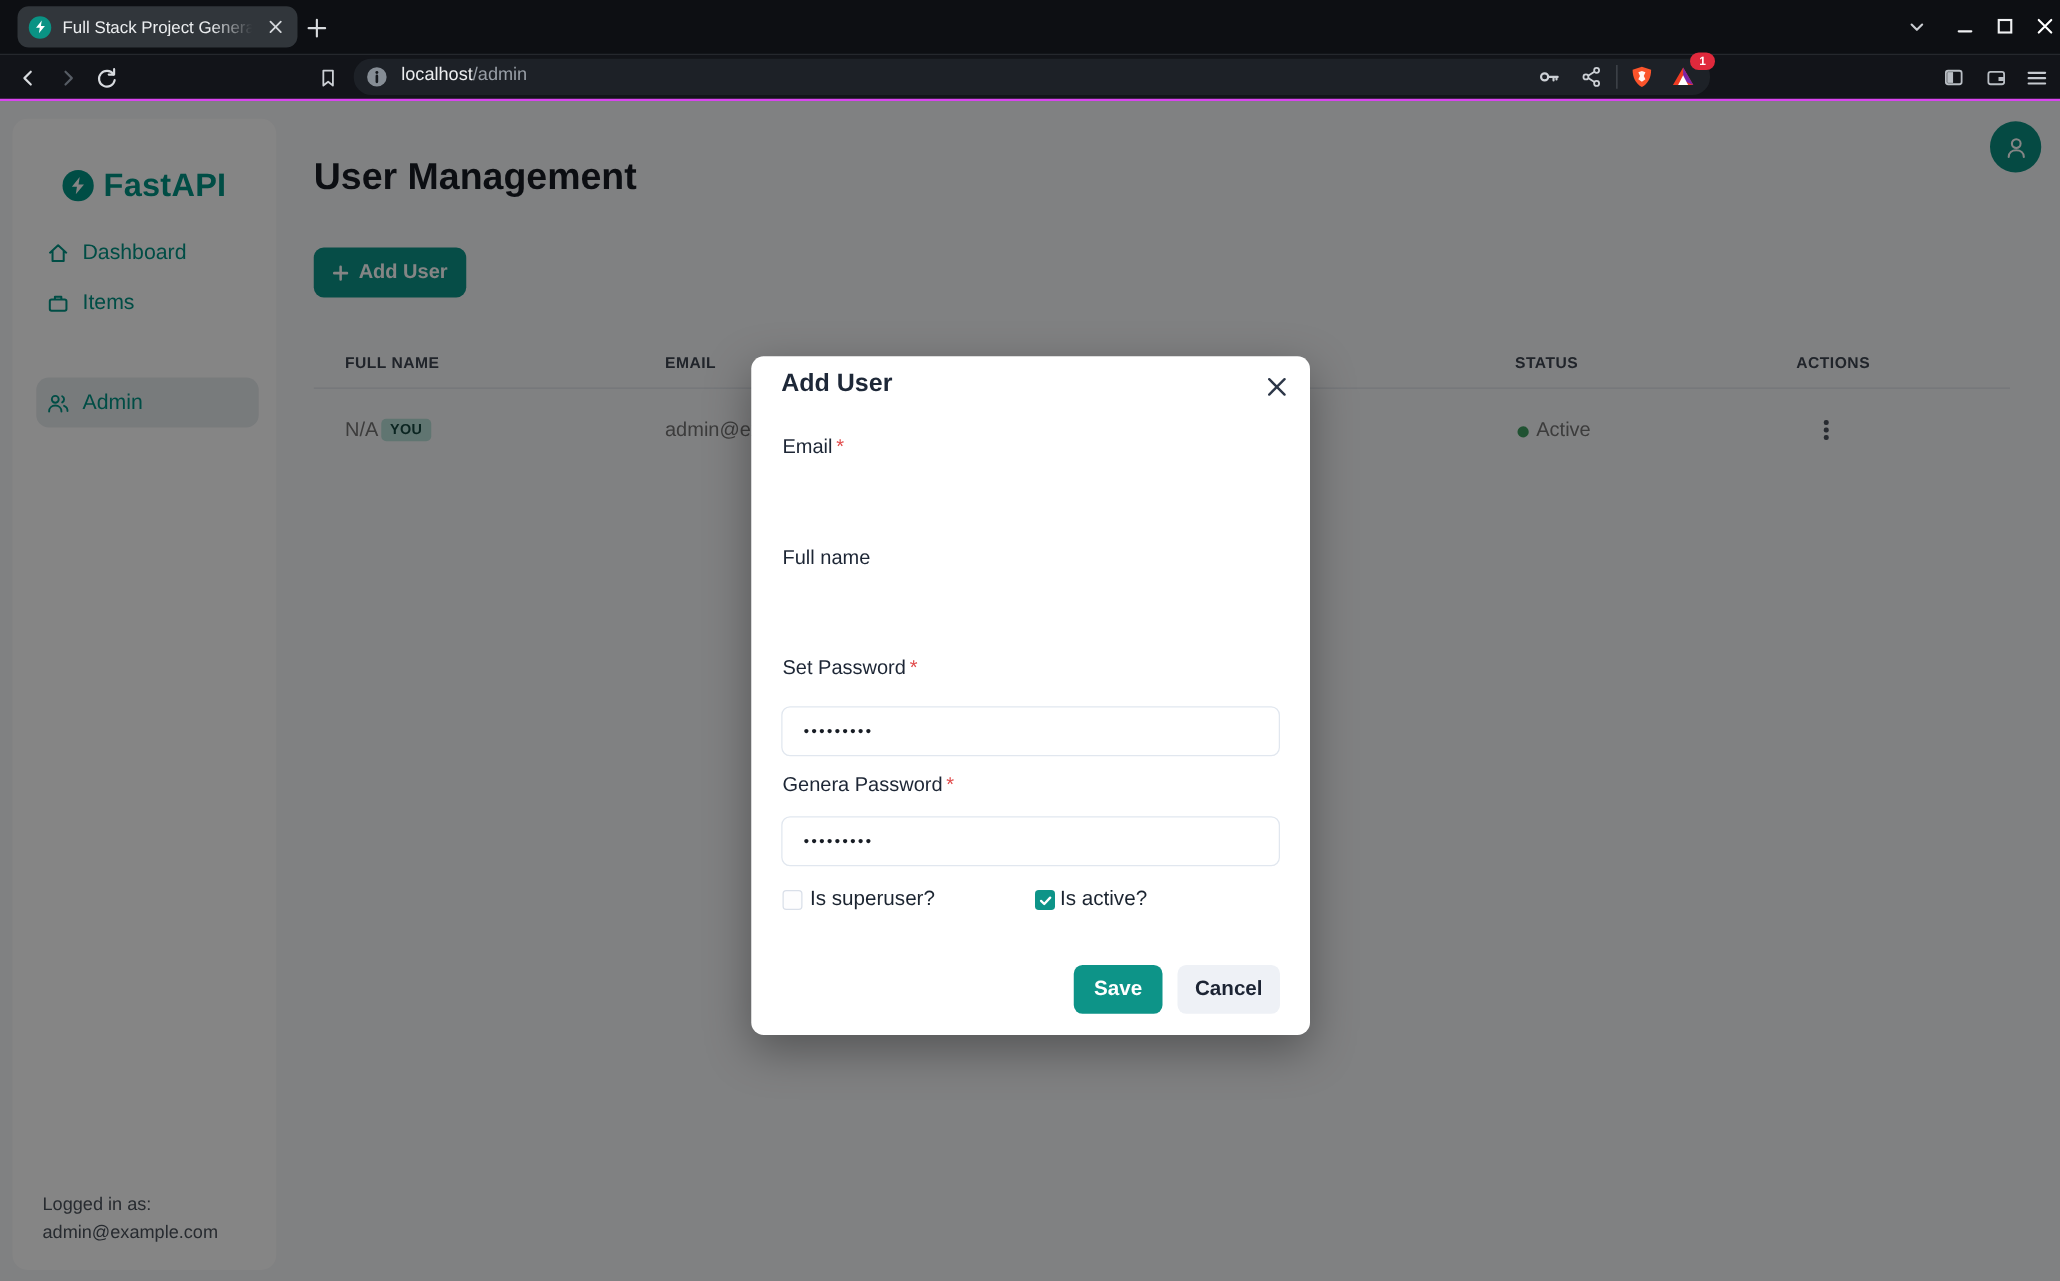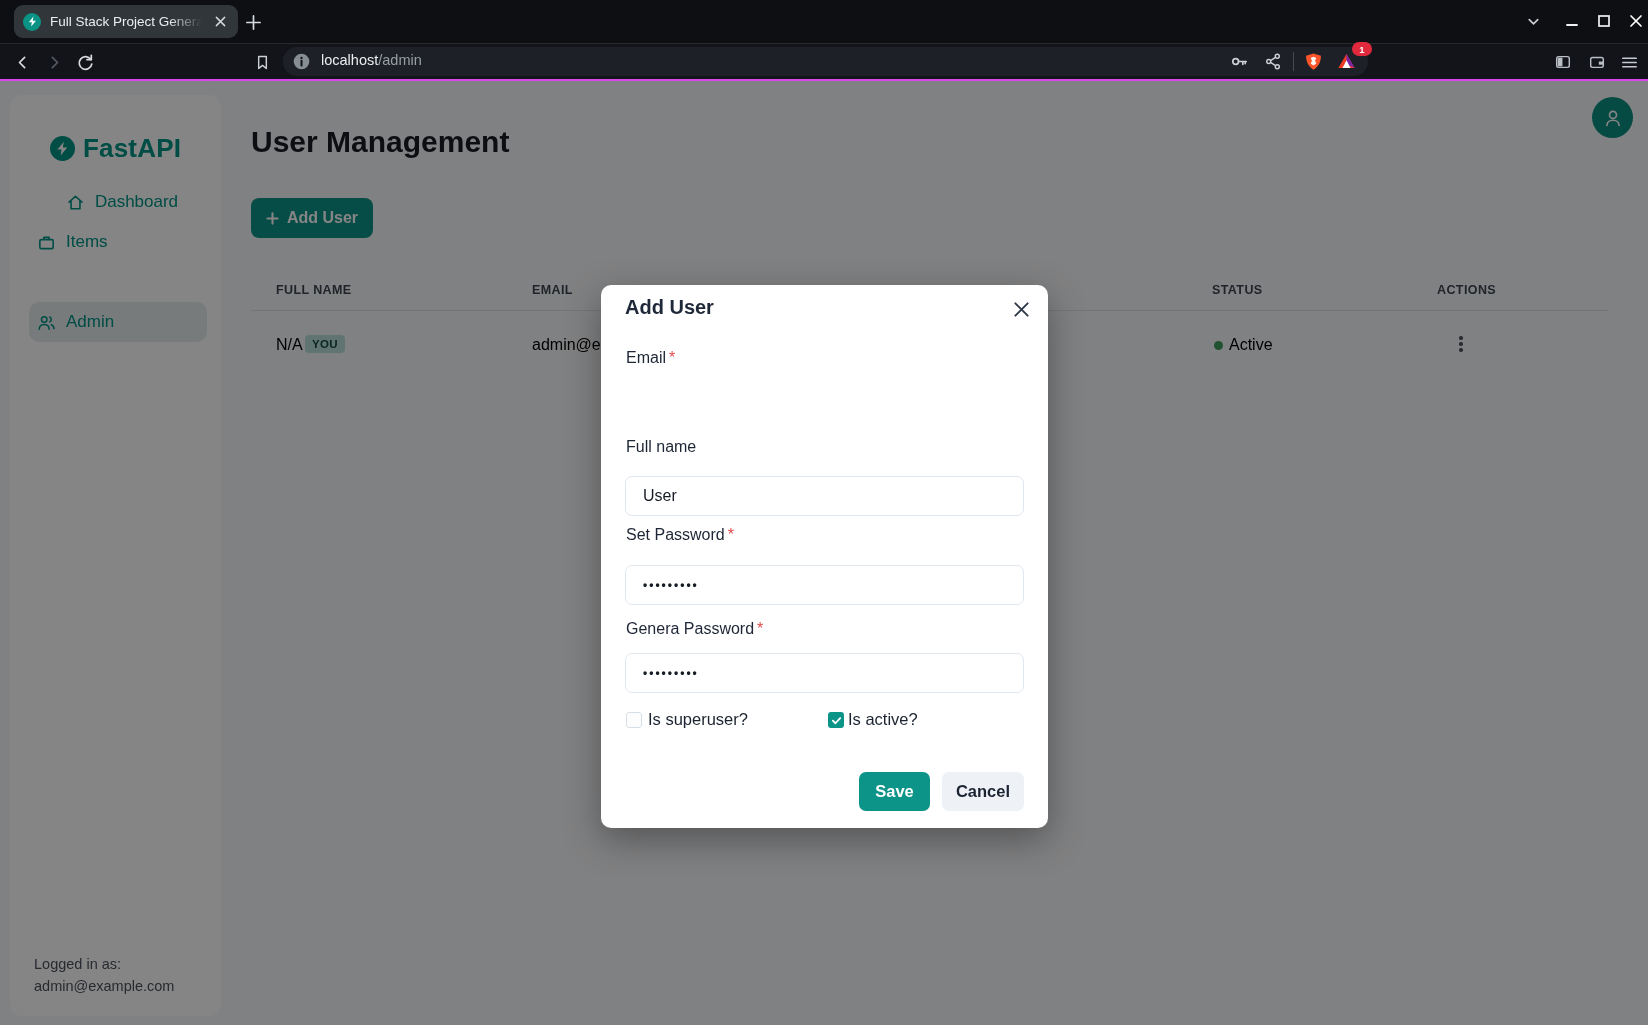--- a/index.html
+++ b/index.html
@@ -43,21 +43,21 @@
             gap:10px;padding-left:8px;box-sizing:border-box;color:#009485;font-size:17px;}
   .nav-item.active{background:#e7ebee;}
   .side-foot{position:absolute;left:24px;top:858px;font-size:14.5px;color:#4c535c;line-height:22px;}
 
   .page-title{position:absolute;left:251px;top:44px;font-size:30px;font-weight:700;color:#171c24;}
   .add-user-btn{position:absolute;left:251px;top:117px;width:122px;height:40px;background:#0d9488;color:#fff;
       border:none;border-radius:8px;font-size:16px;font-weight:700;display:flex;align-items:center;justify-content:center;gap:8px;
       font-family:inherit;}
   .th{position:absolute;top:202px;font-size:12.5px;font-weight:700;color:#3e4652;letter-spacing:.4px;}
   .tdiv{position:absolute;left:251px;top:229px;width:1357px;height:1px;background:#dde1e7;}
-  .td{position:absolute;top:255px;font-size:16px;color:#000000;}
+  .td{position:absolute;top:255px;font-size:16px;color:#737373;}
   .you-badge{position:absolute;left:305px;top:254px;background:#b9e0d8;color:#164840;font-size:11.5px;font-weight:700;
       padding:3px 7px;border-radius:4px;letter-spacing:.3px;}
   .status-dot{position:absolute;left:1214px;top:260px;width:9px;height:9px;border-radius:50%;background:#3f9e60;}
   .kebab{position:absolute;left:1453px;top:251px;width:16px;height:26px;display:flex;flex-direction:column;align-items:center;justify-content:center;gap:2.5px;}
   .kebab i{width:3.5px;height:3.5px;border-radius:50%;background:#4b525c;}
   .avatar{position:absolute;left:1592px;top:16px;width:41px;height:41px;border-radius:50%;background:#0b8f80;
       display:flex;align-items:center;justify-content:center;}
 
   .scrim{position:absolute;left:0;top:0;width:1648px;height:944px;background:rgba(0,0,0,.48);z-index:5;}
 
@@ -230,21 +230,21 @@
     <div class="sidebar">
       <div class="brand">
         <span class="brand-logo">
           <svg width="15" height="15" viewBox="0 0 24 24">
               <polygon points="14,1 4,13.5 10.5,13.5 9,23 19.5,10.5 12.5,10.5" fill="#fff"></polygon>
             </svg>
         </span>
         <span class="brand-name">FastAPI</span>
       </div>
 
-      <div class="nav-item" style="top:87px;justify-content:center;">
+      <div class="nav-item" style="top:87px;">
         <svg width="19" height="19" viewBox="0 0 20 20">
             <path d="M3.2 9.6 L10 3.4 L16.8 9.6 M5.3 8 V16.6 H14.7 V8" stroke="#009485" stroke-width="1.7" fill="none" stroke-linecap="round" stroke-linejoin="round"></path>
           </svg>
         <span>Dashboard</span>
       </div>
       <div class="nav-item" style="top:127px;">
         <svg width="19" height="19" viewBox="0 0 20 20">
             <rect x="3" y="7" width="14" height="9.5" rx="1.5" stroke="#009485" stroke-width="1.7" fill="none"></rect>
             <path d="M7.3 7 V4.6 H12.7 V7" stroke="#009485" stroke-width="1.7" fill="none" stroke-linejoin="round"></path>
           </svg>
@@ -309,21 +309,20 @@
           </svg>
       </button>
 
       <div class="flabel" style="top:64px;">
         <span>Email</span><span class="req">*</span>
       </div>
 
       <div class="flabel" style="top:153px;">
         <span>Full name</span>
       </div>
-      <input class="finput" style="top: 191px;" type="text" value="User">
 
       <div class="flabel" style="top:241px;">
         <span>Set Password</span><span class="req">*</span>
       </div>
       <input class="finput pw" style="top: 280px;" type="text" value="•••••••••">
 
       <div class="flabel" style="top:335px;">
         <span>Genera Password</span><span class="req">*</span>
       </div>
       <input class="finput pw" style="top: 368px;" type="text" value="•••••••••">

